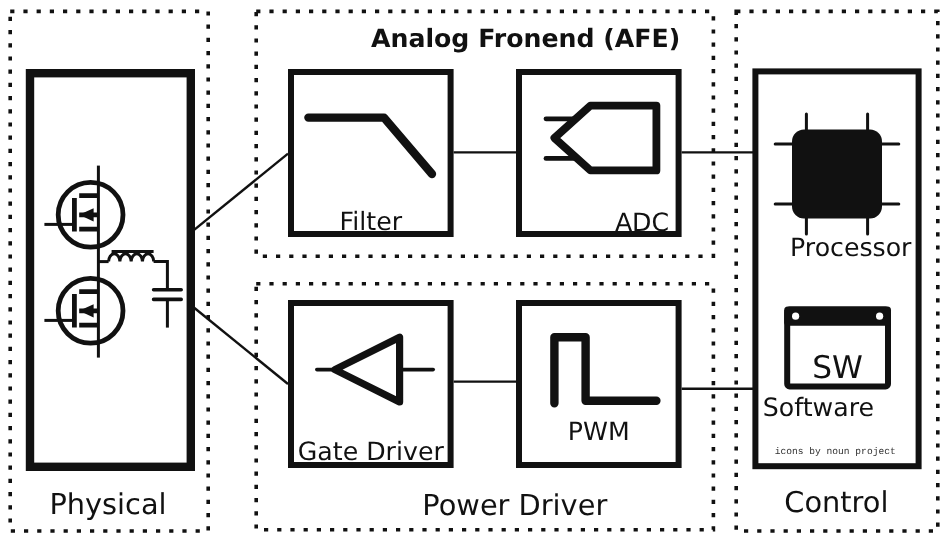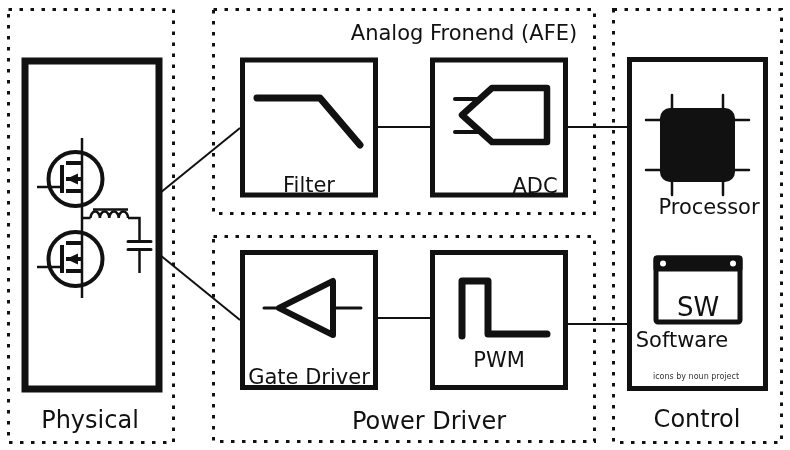--- a/index.html
+++ b/index.html
@@ -18,21 +18,21 @@
   .bar{stroke:#111111;stroke-width:4;fill:none;}
   .fillink{fill:#111111;stroke:none;}
   .lbl{
     position:absolute;transform:translate(-50%,-50%);
     white-space:nowrap;color:#111111;line-height:1;
   }
   .lbl-section{font-size:24px;}
   .lbl-title{font-size:21px;}
   .lbl-block{font-size:21px;}
   .lbl-sw{font-size:26px;margin-top:12px;}
-  .lbl-credit{font-size:8px;color:#333;}
+  .lbl-credit{font-size:8px;color:#333;font-family:Liberation Mono, monospace;}
 </style>
 </head>
 <body>
 
 <div id="stage">
 
   <svg width="790" height="450" viewBox="0 0 790 450">
 
     <rect class="dashed" x="8.5" y="9.5" width="165" height="433"></rect>
     <rect class="dashed" x="213.5" y="9.5" width="381" height="204"></rect>
@@ -102,21 +102,21 @@
         <path class="thin" d="M82,218 H90.5"></path>
         <path class="thin" d="M90.5,218 A4.7,6.5 0 0 1 99.9,218 A4.7,6.5 0 0 1 109.3,218 A4.7,6.5 0 0 1 118.7,218 A4.7,6.5 0 0 1 128.1,218"></path>
         <path class="thin" d="M93,209.5 H128"></path>
         <path class="thin" d="M128,218 H139.5 V241"></path>
         <path class="sym" stroke-width="3" d="M128,241.5 H151 M128,249.5 H151"></path>
         <path class="thin" d="M139.5,249.5 V273"></path>
       </g>
     </g>
   </svg>
 
-  <div class="lbl lbl-title" style="left:464px;top:33px;">Analog Fronend (AFE)</div>
+  <div class="lbl lbl-title" style="left:438px;top:33px;font-weight:bold;">Analog Fronend (AFE)</div>
   <div class="lbl lbl-block" style="left:309px;top:185px;">Filter</div>
   <div class="lbl lbl-block" style="left:499px;top:186px;margin-left:36px;">ADC</div>
   <div class="lbl lbl-block" style="left:309px;top:377px;">Gate Driver</div>
   <div class="lbl lbl-block" style="left:499px;top:360px;">PWM</div>
   <div class="lbl lbl-block" style="left:709px;top:207px;">Processor</div>
   <div class="lbl lbl-sw" style="left:698px;top:295px;">SW</div>
   <div class="lbl lbl-block" style="left:682px;top:340px;">Software</div>
   <div class="lbl lbl-credit" style="left:696px;top:377px;">icons by noun project</div>
   <div class="lbl lbl-section" style="left:429px;top:421px;">Power Driver</div>
   <div class="lbl lbl-section" style="left:90px;top:420px;">Physical</div>

